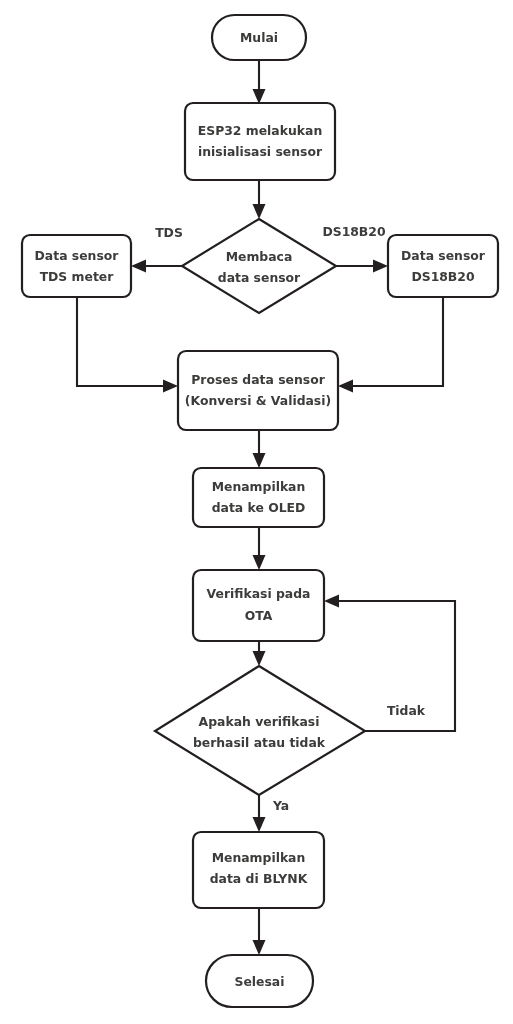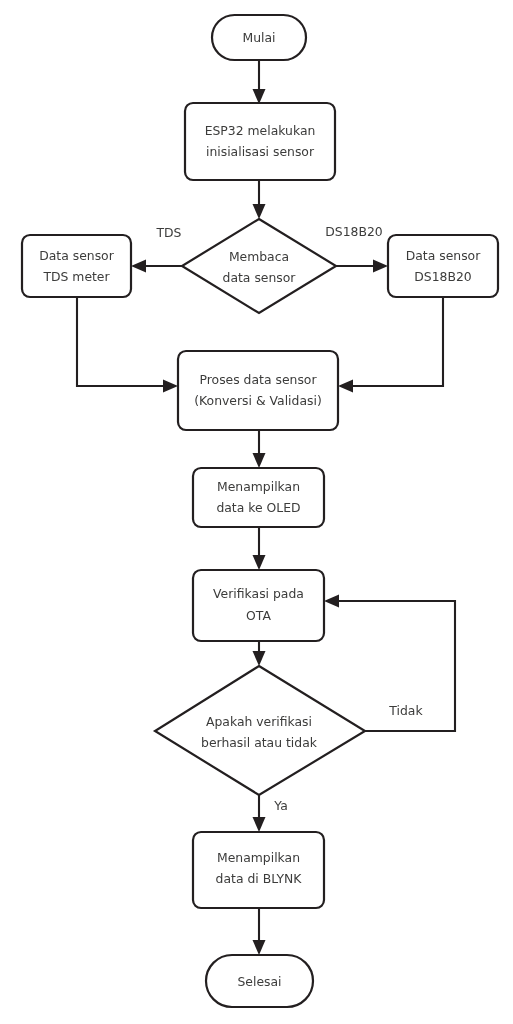--- a/index.html
+++ b/index.html
@@ -11,20 +11,21 @@
     width: 513px;
     height: 1024px;
     font-family: "DejaVu Sans", sans-serif;
     overflow: hidden;
     position: relative;
   }
   #flowchart-root {
     position: relative;
     width: 513px;
     height: 748px;
+    font-weight: bold;
   }
   svg#flow-svg {
     position: absolute;
     top: 0;
     left: 0;
     width: 513px;
     height: 1024px;
   }
   .node-shape {
     fill: #ffffff;

